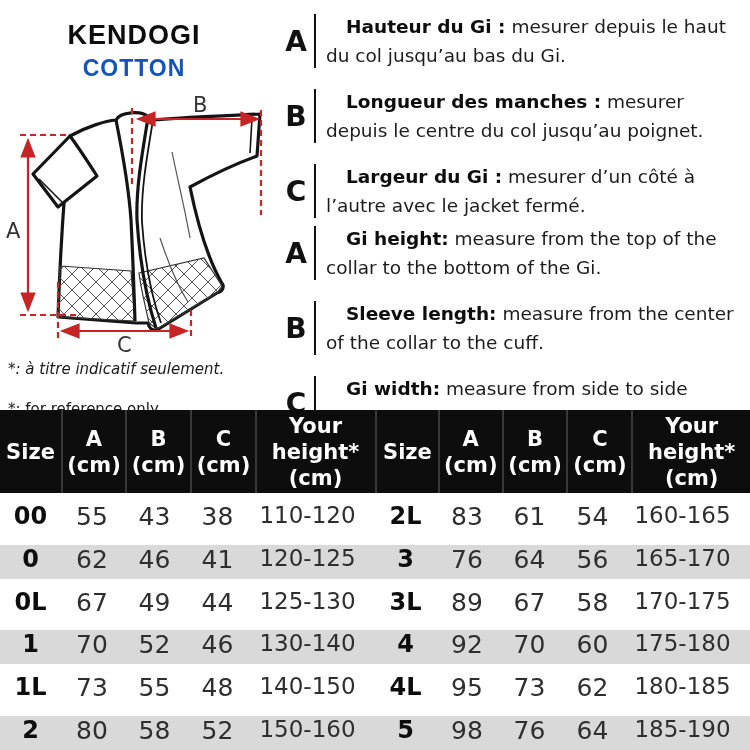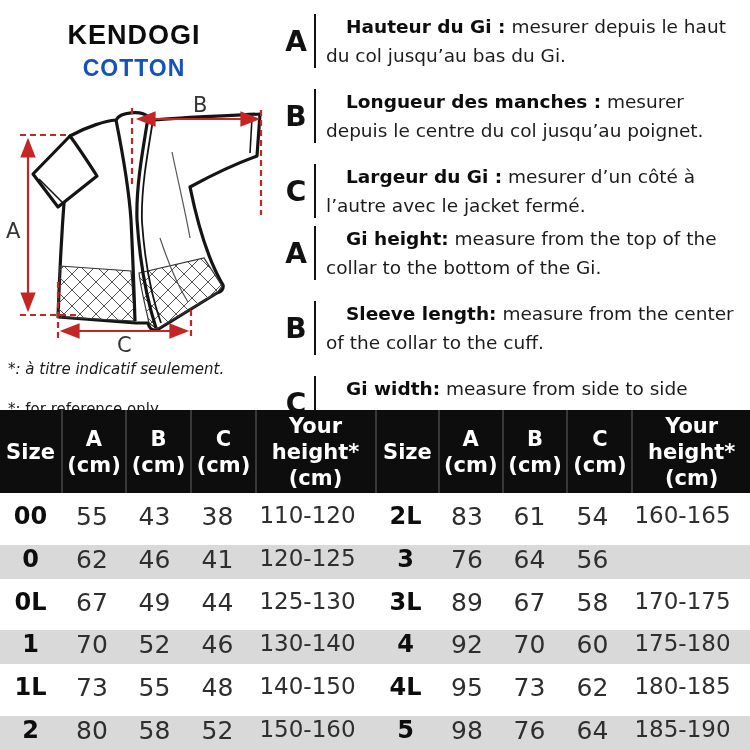--- a/index.html
+++ b/index.html
@@ -239,20 +239,21 @@
           <div class="td c1">83</div>
           <div class="td c2">61</div>
           <div class="td c3">54</div>
           <div class="td c4 range">160-165</div>
         </div>
         <div class="trow alt">
           <div class="td c0 size">3</div>
           <div class="td c1">76</div>
           <div class="td c2">64</div>
           <div class="td c3">56</div>
+          <div class="td c4 range">165-170</div>
         </div>
         <div class="trow">
           <div class="td c0 size">3L</div>
           <div class="td c1">89</div>
           <div class="td c2">67</div>
           <div class="td c3">58</div>
           <div class="td c4 range">170-175</div>
         </div>
         <div class="trow alt">
           <div class="td c0 size">4</div>

